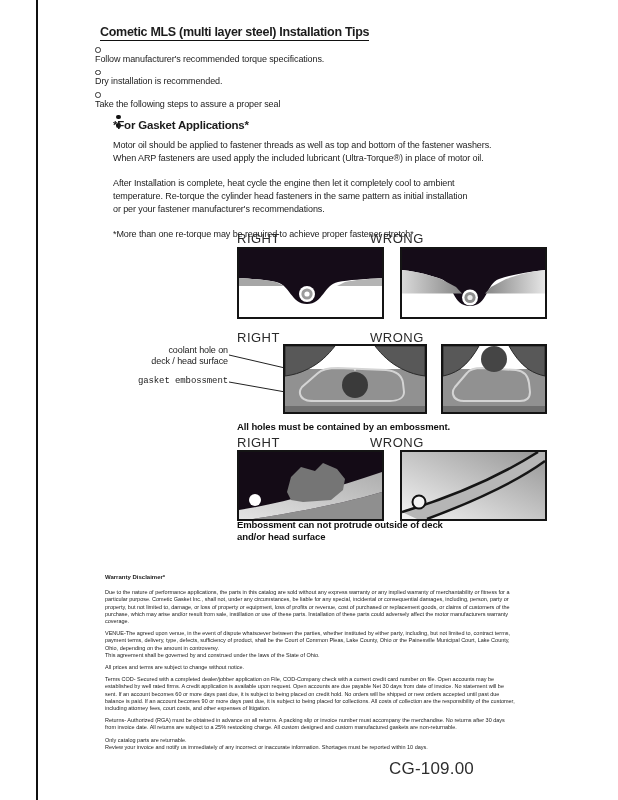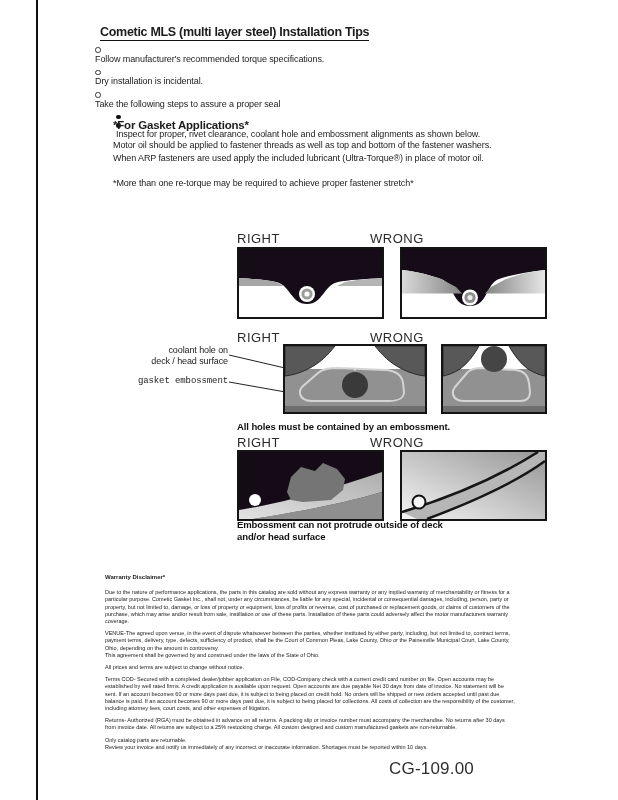--- a/index.html
+++ b/index.html
@@ -47,39 +47,41 @@
     <span class="doc-title">Cometic MLS (multi layer steel) Installation Tips</span>
   </div>
 
   <div class="abs bullets">
     <div class="b-row">
       <span class="mark-o"></span>
       <span>Follow manufacturer's recommended torque specifications.</span>
     </div>
     <div class="b-row">
       <span class="mark-o"></span>
-      <span>Dry installation is incidental.</span>
+      <span>Dry installation is recommended.</span>
     </div>
     <div class="b-row">
       <span class="mark-o"></span>
       <span>Take the following steps to assure a proper seal</span>
     </div>
     <div class="b-row sub">
       <span class="mark-f"></span>
     </div>
     <div class="b-row sub">
       <span class="mark-f"></span>
-      <span>Inspect for proper, rivet clearance, coolant hole and embossment alignments as shown below.</span>
     </div>
   </div>
 
   <div class="abs diesel">
     <h2>*For Gasket Applications*</h2>
     <p class="pre">Motor oil should be applied to fastener threads as well as top and bottom of the fastener washers.
 When ARP fasteners are used apply the included lubricant (Ultra-Torque®) in place of motor oil.</p>
+    <p class="pre">After Installation is complete, heat cycle the engine then let it completely cool to ambient
+temperature. Re-torque the cylinder head fasteners in the same pattern as initial installation
+or per your fastener manufacturer's recommendations.</p>
     <p class="pre">*More than one re-torque may be required to achieve proper fastener stretch*</p>
   </div>
 
   <div class="abs fig-label" style="left:237px;top:231px;">RIGHT</div>
   <div class="abs fig-label" style="left:370px;top:231px;">WRONG</div>
 
   <div class="abs panel" style="left:237px;top:247px;">
     <svg width="143" height="68" viewBox="0 0 143 68">
       <rect width="143" height="68" fill="#ffffff"></rect>
       <path d="M0,0 H143 V29 C126,30 109,31 99,33 C85,35.5 84,55 68,55 C52,55 51,35.5 37,33 C27,31 16,30 0,29 Z" fill="#150c18"></path>

